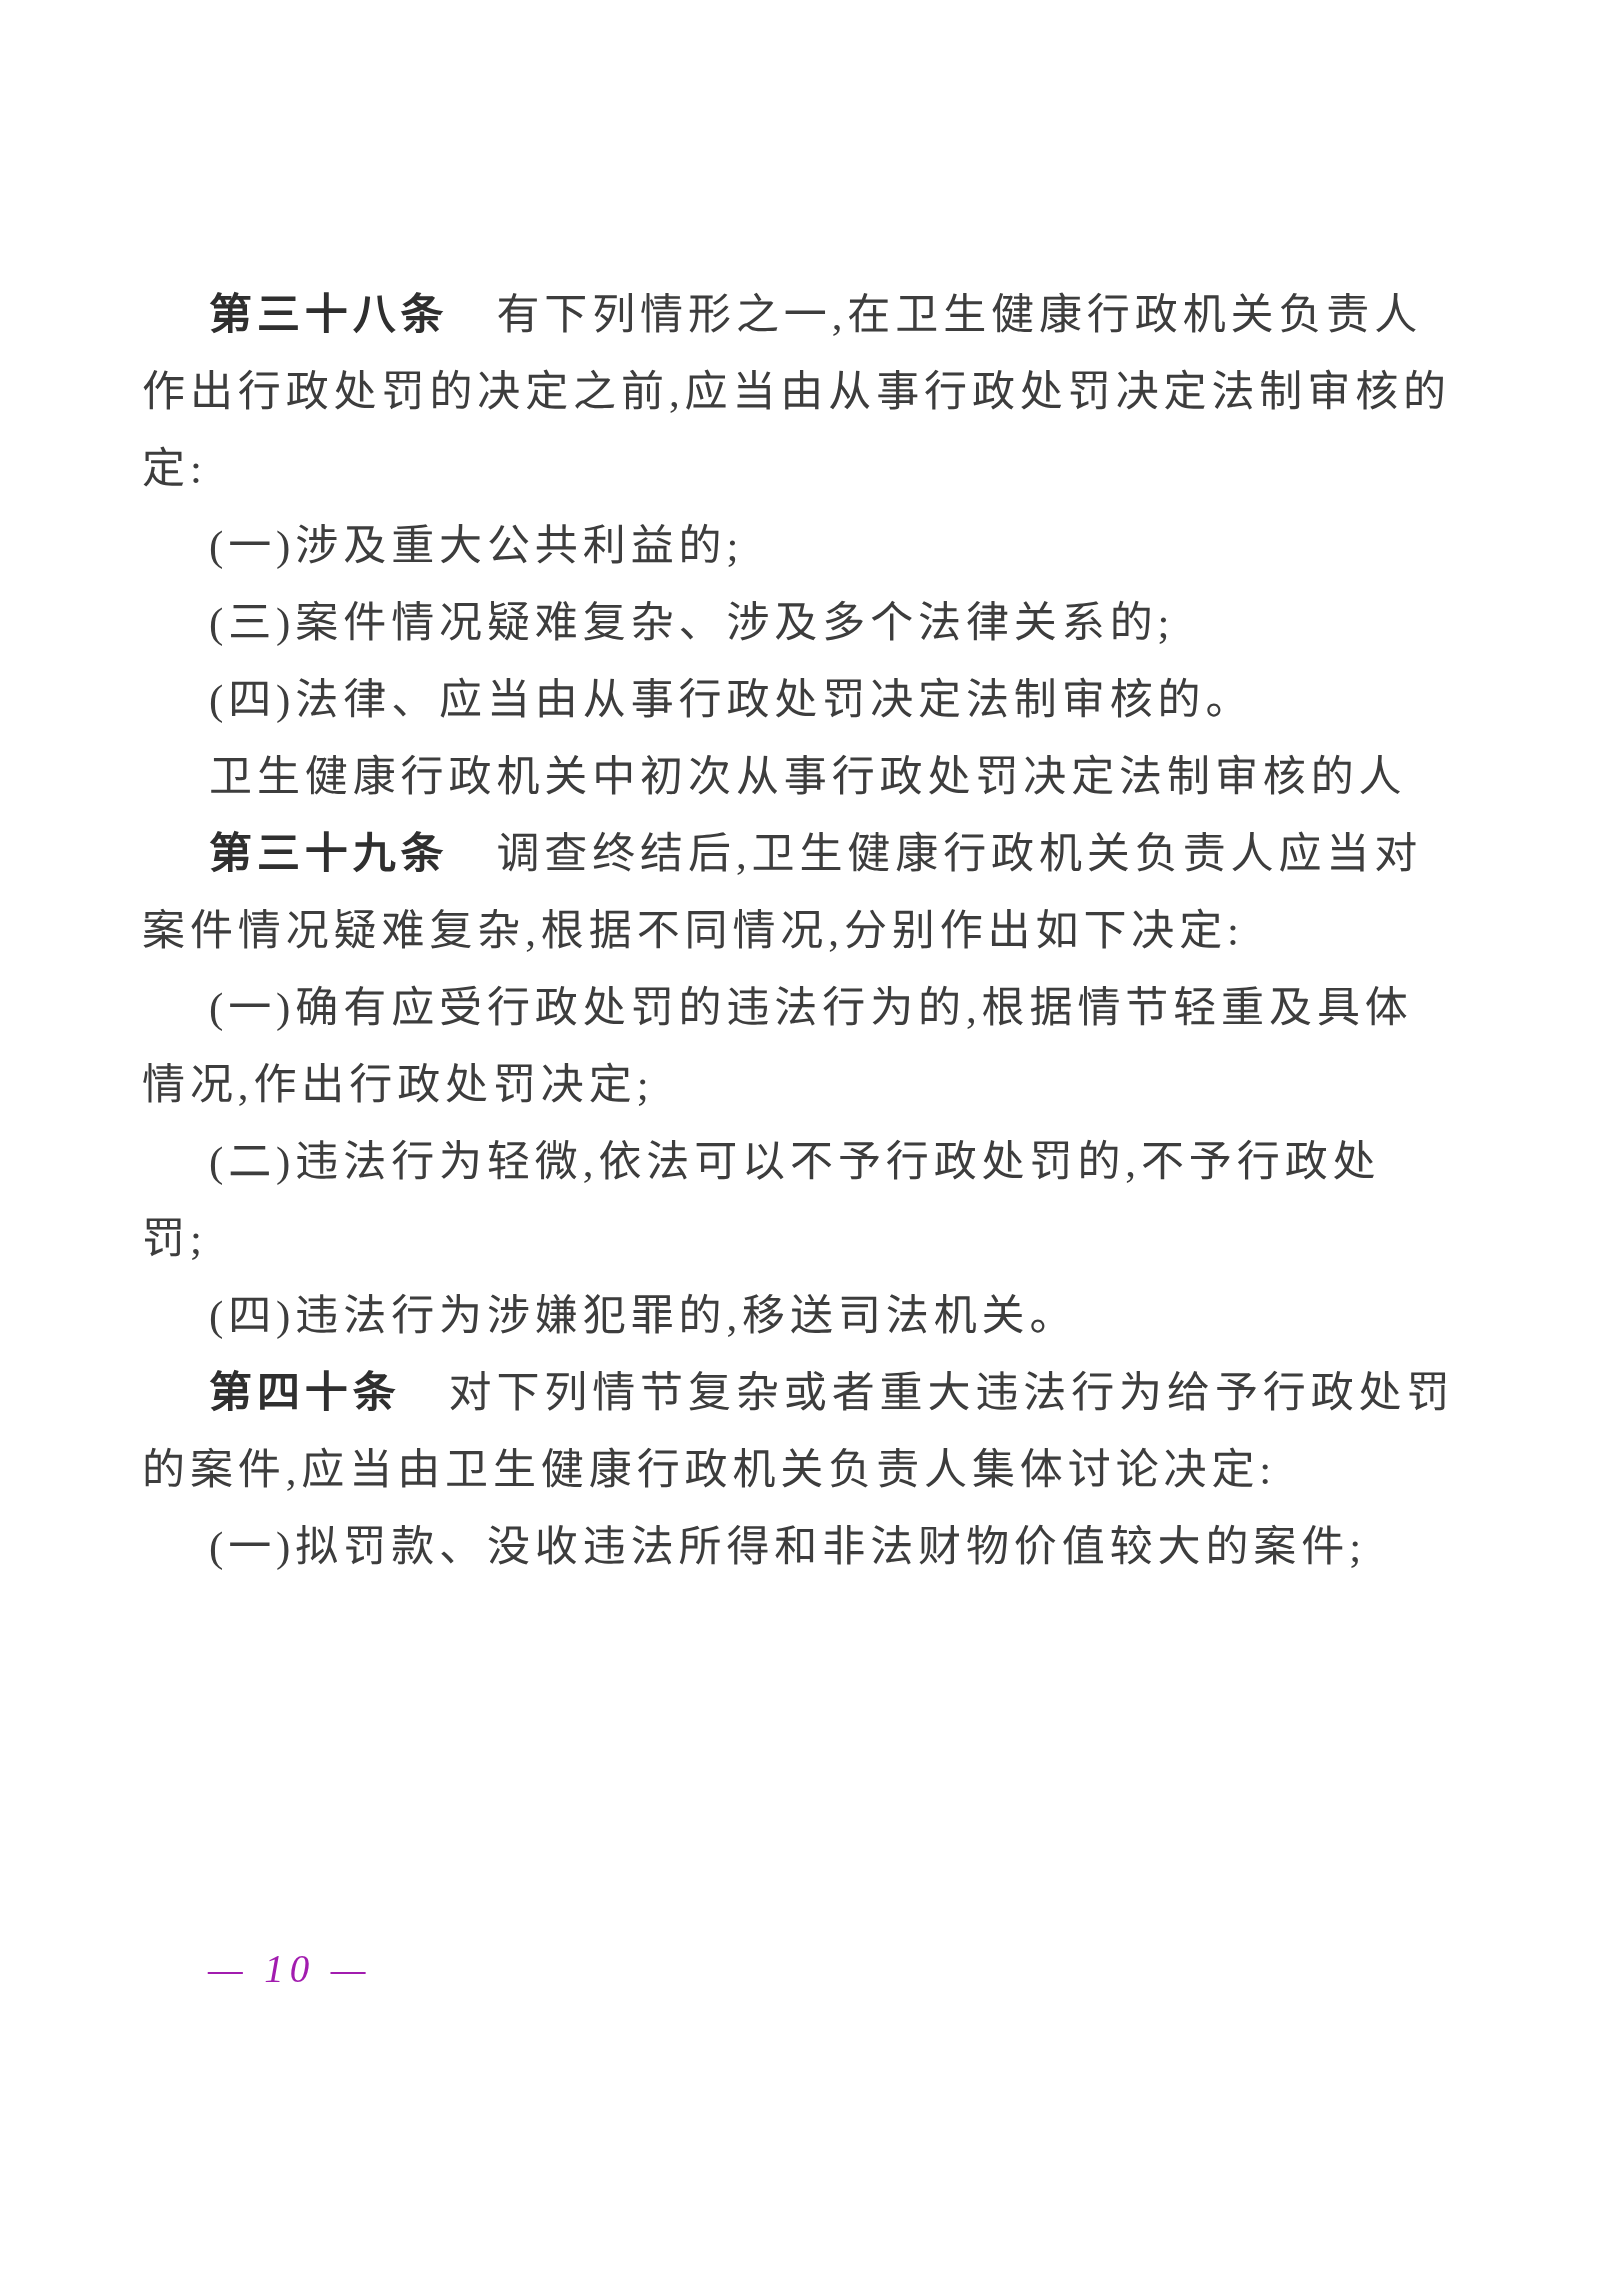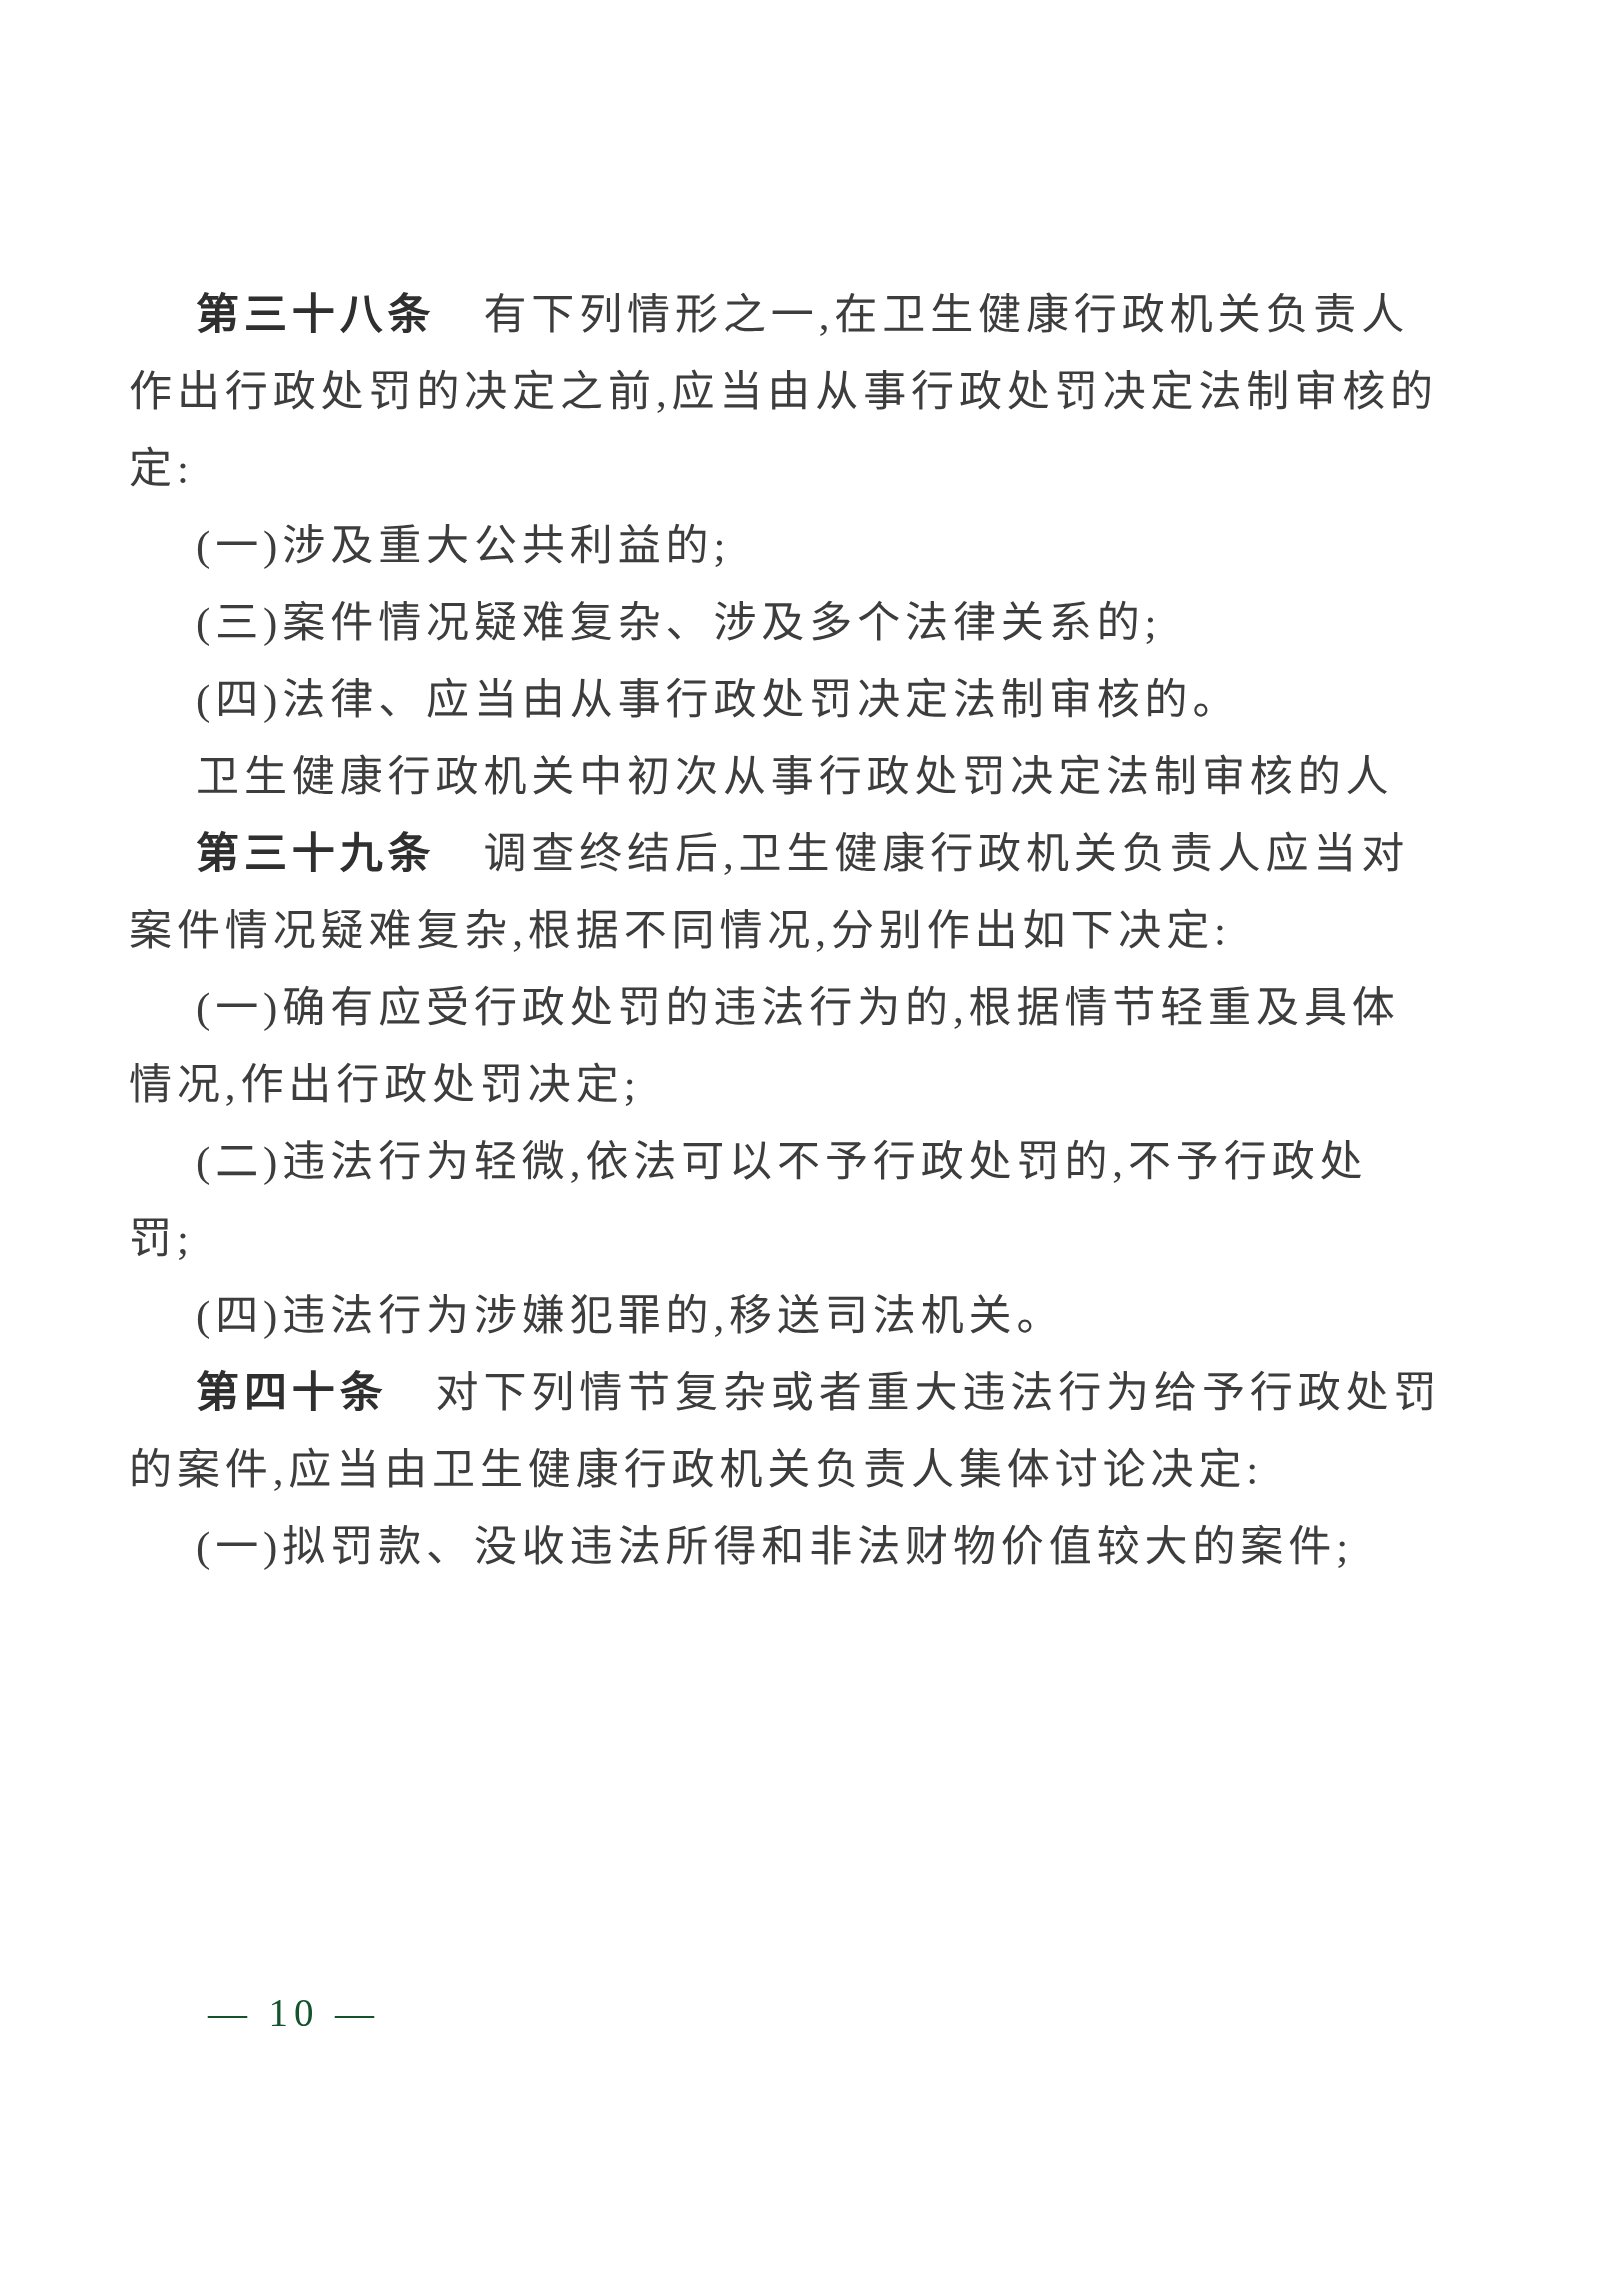--- a/index.html
+++ b/index.html
@@ -7,47 +7,48 @@
     position: relative;
     width: 1623px;
     height: 2290px;
     background: #ffffff;
     font-family: "Liberation Serif", serif;
     color: #3d3d3d;
     overflow: hidden;
   }
   #text-block {
     position: absolute;
-    left: 129px;
+    left: 142px;
     top: 276px;
     width: 1304px;
   }
   .para { margin: 0; padding: 0; }
   .line {
     height: 77px;
     line-height: 77px;
     font-size: 43px;
     letter-spacing: 4.9px;
     white-space: pre;
   }
   .line.first { text-indent: 67px; }
   .article-no {
     font-family: "Liberation Sans", sans-serif;
     font-weight: 700;
     color: #2f2f2f;
   }
   .footer {
     position: absolute;
     left: 208px;
-    top: 1990px;
+    top: 1946px;
     font-size: 39px;
     line-height: 45px;
     letter-spacing: 5.9px;
-    color: #14532d;
+    color: #a21caf;
     white-space: pre;
+    font-style: italic;
   }
 </style>
 </head>
 <body>
 
 <div class="page">
   <div id="text-block">
       <div class="para">
         <div class="line first"><span class="article-no">第三十八条</span><span class="seg">　有下列情形之一,在卫生健康行政机关负责人</span></div>
         <div class="line"><span class="seg">作出行政处罚的决定之前,应当由从事行政处罚决定法制审核的</span></div>

